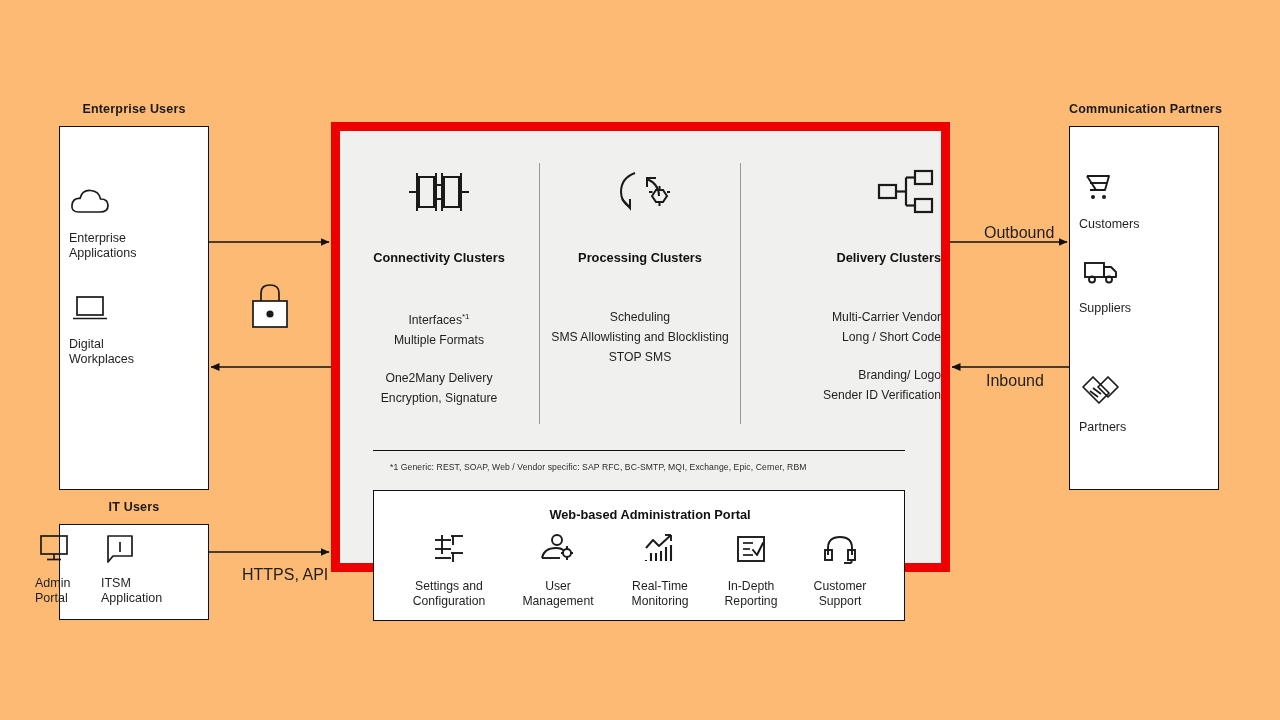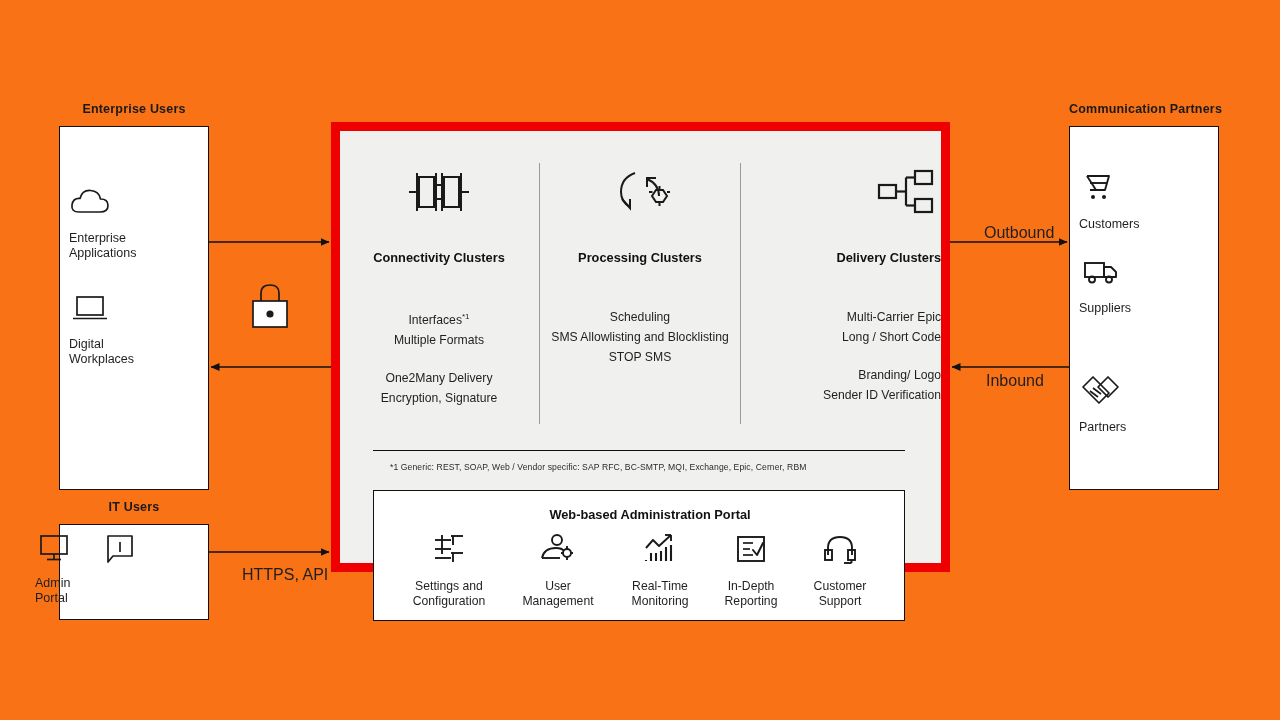--- a/index.html
+++ b/index.html
@@ -7,21 +7,21 @@
     width: 1280px; height: 720px;
     background: #f1f5f8;
     font-family: "Liberation Sans", sans-serif;
     color: #1a1a1a;
     overflow: hidden;
   }
   #stage {
     position: relative;
     width: 1280px;
     height: 720px;
-    background: #f97316;
+    background: #fdba74;
   }
   .abs { position: absolute; }
 
   
   .group-caption {
     font-size: 12.5px;
     font-weight: bold;
     letter-spacing: 0.2px;
     color: #1a1a1a;
     text-align: center;
@@ -174,20 +174,22 @@
 Portal</div>
   </div>
 
   <div class="entity" style="left:101px; top:533px; width:130px;">
     <span class="icon-wrap">
       <svg width="38" height="32" viewBox="0 0 38 32">
         <path d="M7 3 H31 V23 H12 L7 29 Z" fill="none" stroke="#1a1a1a" stroke-width="1.7" stroke-linejoin="round"></path>
         <line x1="19" y1="9" x2="19" y2="19" stroke="#1a1a1a" stroke-width="1.7"></line>
       </svg>
     </span>
+    <div class="ent-label">ITSM
+Application</div>
   </div>
 
   <div class="abs" style="left:248px; top:280px;">
     <svg width="44" height="48" viewBox="0 0 44 48">
       <path d="M13 21 V13 Q13 5 22 5 Q31 5 31 13 V21" fill="none" stroke="#1a1a1a" stroke-width="1.7"></path>
       <rect x="5" y="21" width="34" height="26" fill="#ffffff" stroke="#1a1a1a" stroke-width="1.7"></rect>
       <circle cx="22" cy="34" r="3.6" fill="#1a1a1a"></circle>
     </svg>
   </div>
 
@@ -252,21 +254,21 @@
         <rect x="44" y="6" width="17" height="13" fill="none" stroke="#1a1a1a" stroke-width="2.2"></rect>
         <rect x="44" y="34" width="17" height="13" fill="none" stroke="#1a1a1a" stroke-width="2.2"></rect>
         <line x1="25" y1="26.5" x2="35" y2="26.5" stroke="#1a1a1a" stroke-width="2.2"></line>
         <line x1="35" y1="12.5" x2="35" y2="40.5" stroke="#1a1a1a" stroke-width="2.2"></line>
         <line x1="35" y1="12.5" x2="44" y2="12.5" stroke="#1a1a1a" stroke-width="2.2"></line>
         <line x1="35" y1="40.5" x2="44" y2="40.5" stroke="#1a1a1a" stroke-width="2.2"></line>
       </svg>
     </span>
     <div class="cluster-title">Delivery Clusters</div>
     <div class="cluster-lines">
-      <div>Multi-Carrier Epic</div>
+      <div>Multi-Carrier Vendor</div>
       <div>Long / Short Code</div>
       <div class="gap"></div>
       <div>Branding/ Logo</div>
       <div>Sender ID Verification</div>
     </div>
   </div>
 
   <div class="hsep abs" style="left:373px; top:450px; width:532px;"></div>
   <div class="footnote" style="left:390px; top:462px;"><span class="sup">*1</span> Generic: REST, SOAP, Web / Vendor specific: SAP RFC, BC-SMTP, MQI, Exchange, Epic, Cerner, RBM</div>
 

